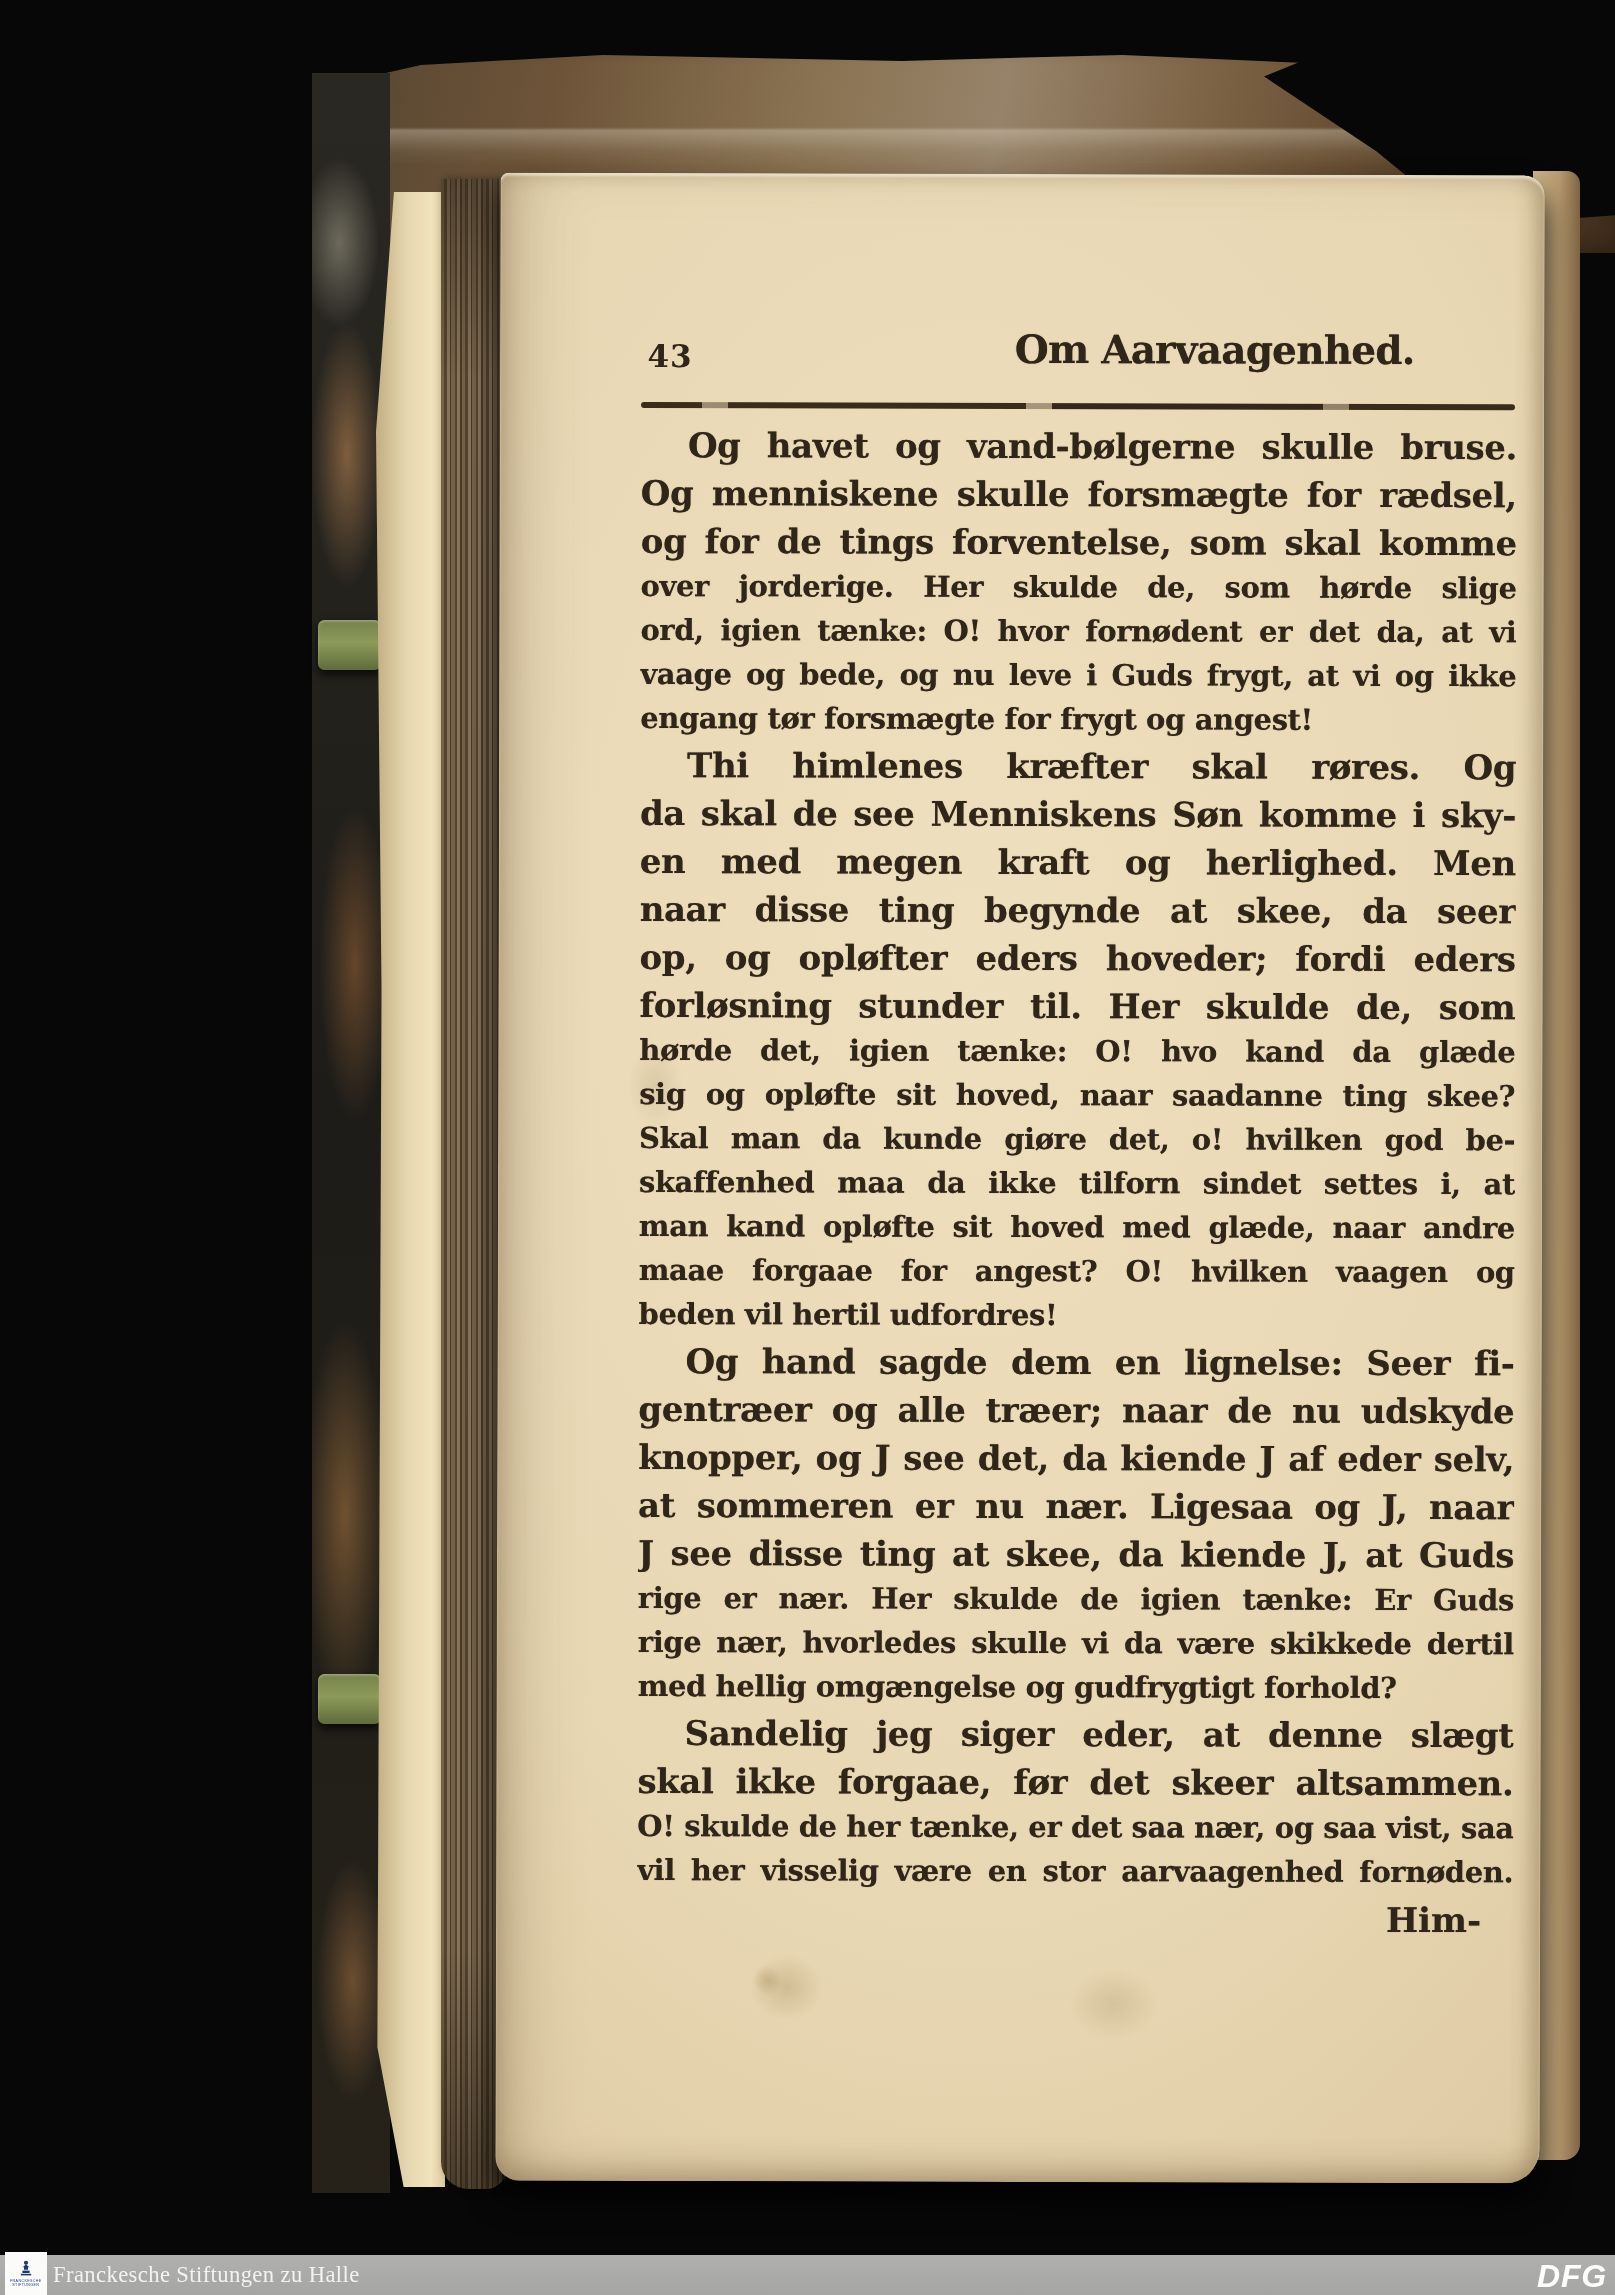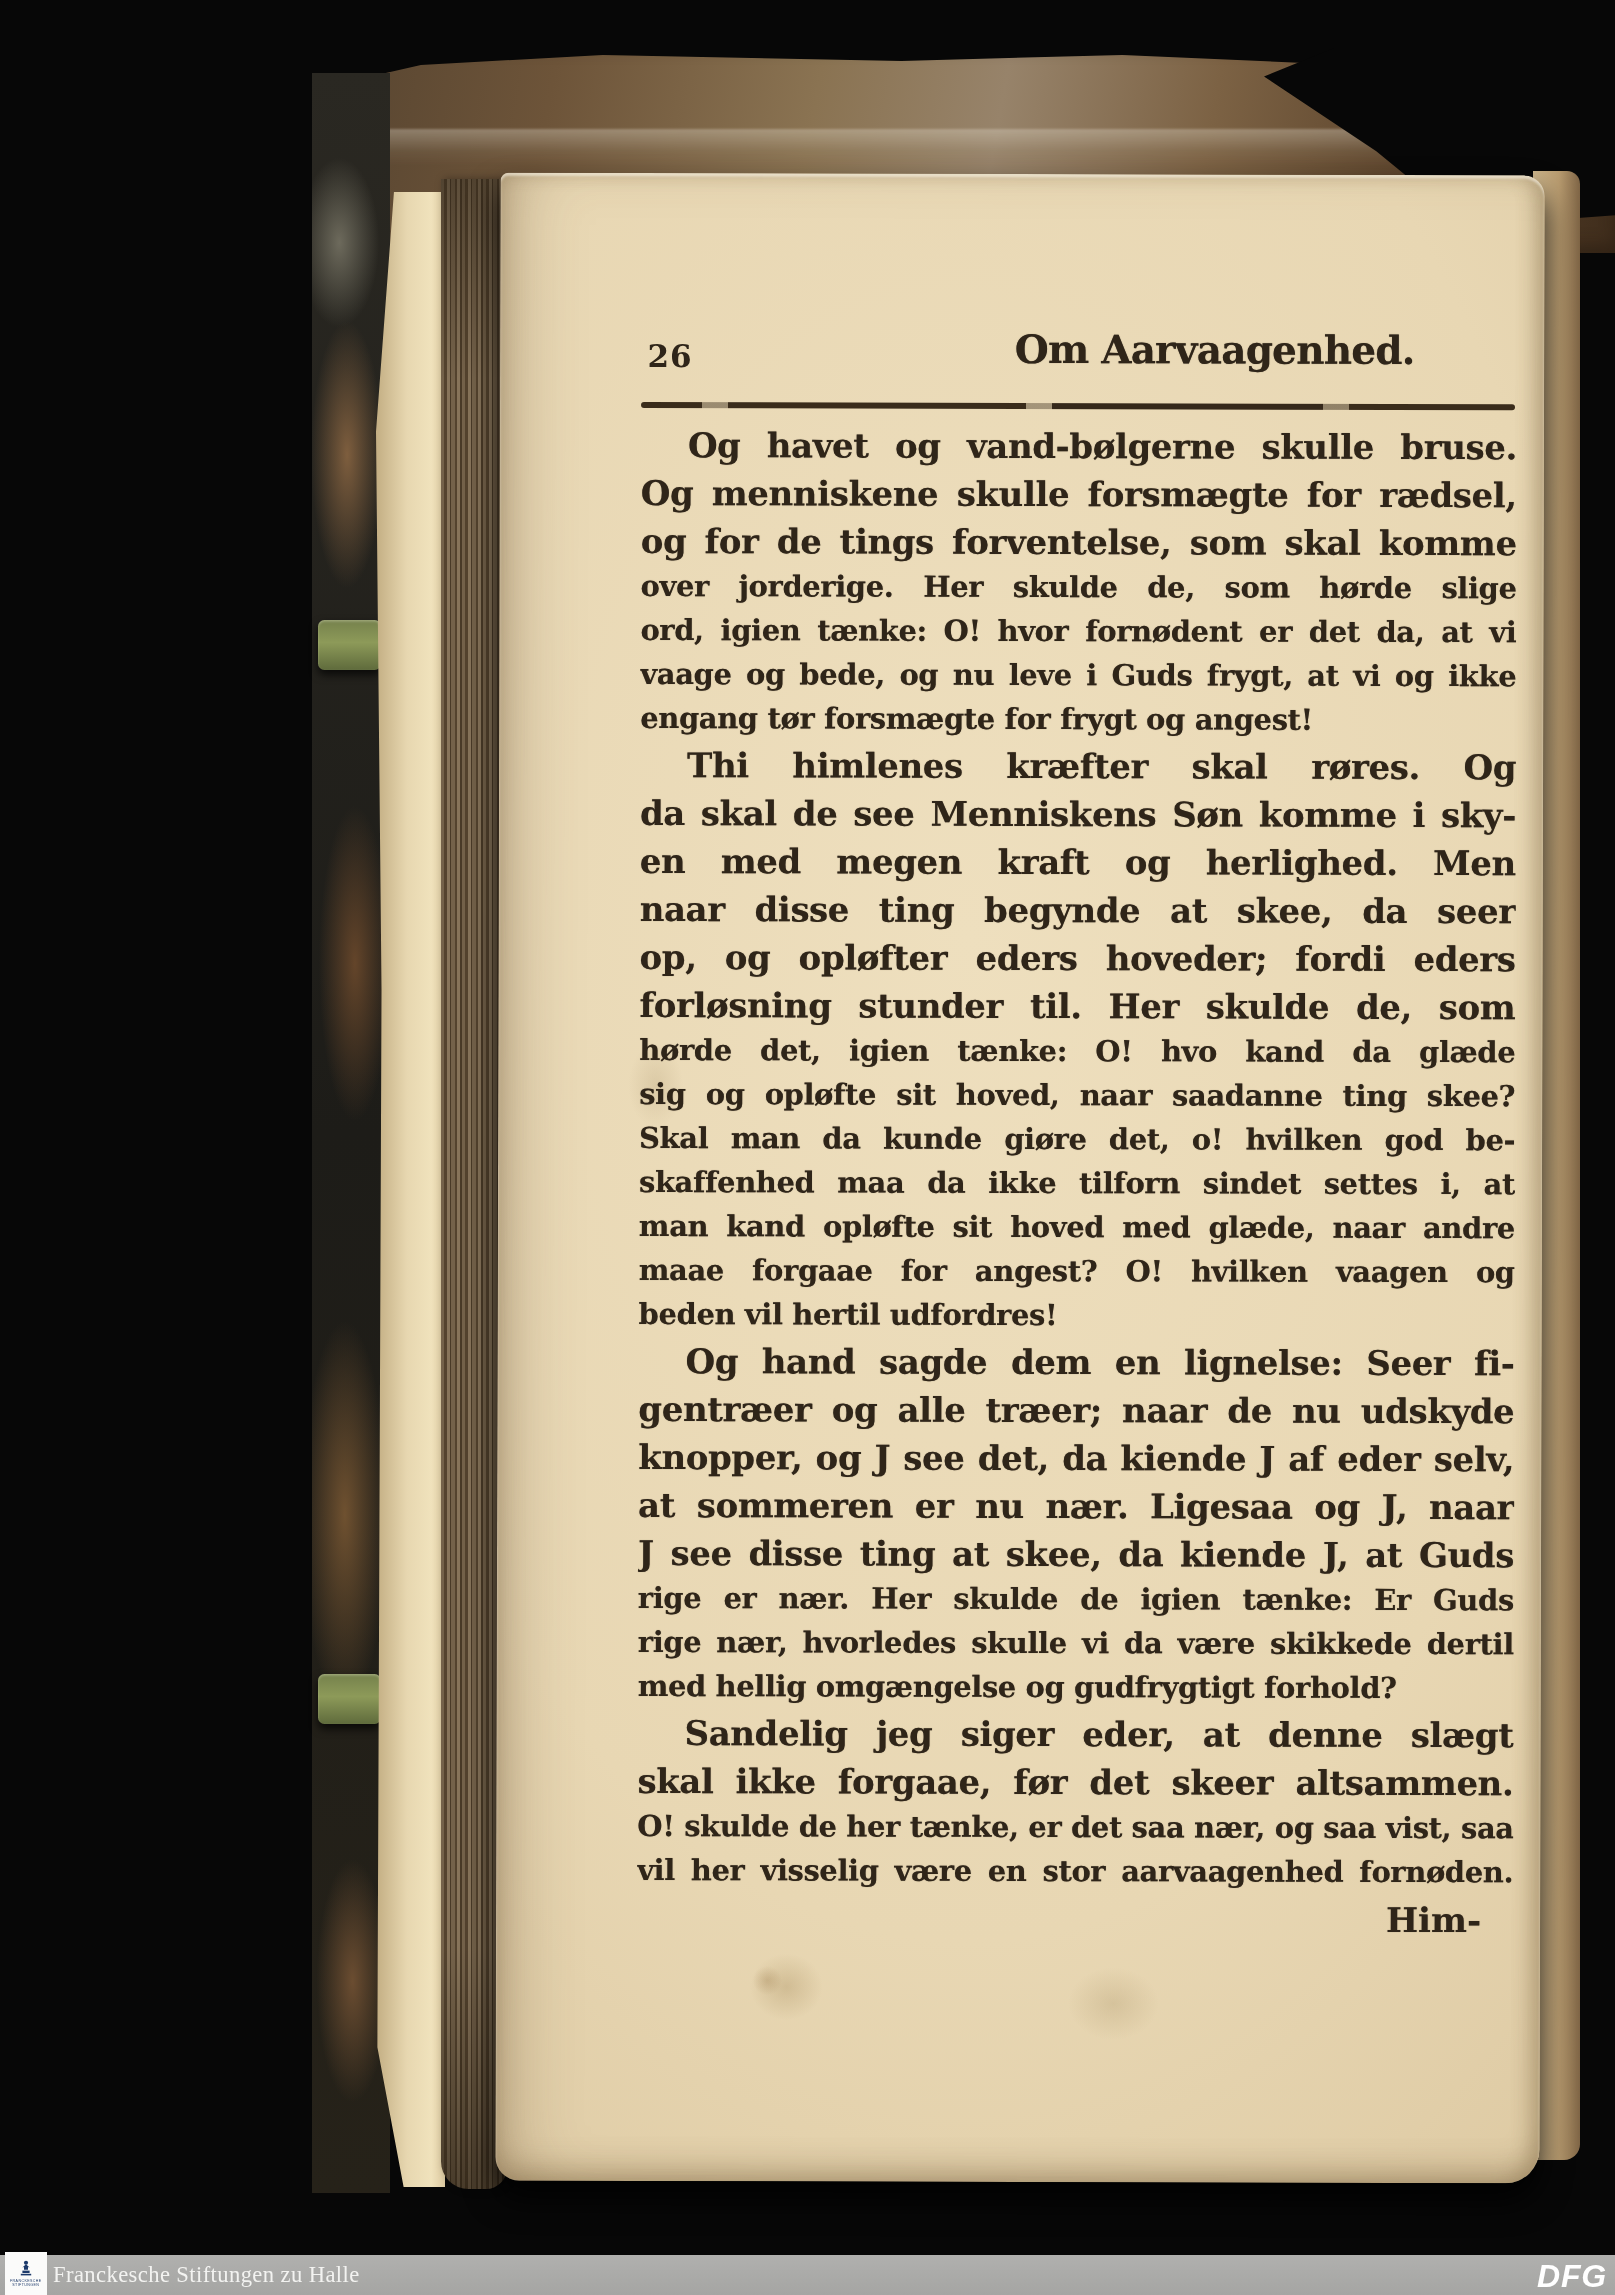--- a/index.html
+++ b/index.html
@@ -140,21 +140,21 @@
   <div class="flyleaf-edge"></div>
   <div class="fore-edge"></div>
   <div class="under-pages-right"></div>
 
   <div class="page">
     <div class="stain s1"></div>
     <div class="stain s2"></div>
     <div class="stain s3"></div>
 
     <div class="header-row">
-      <div class="page-number">26</div>
+      <div class="page-number">43</div>
       <div class="running-title">Om Aarvaagenhed.</div>
     </div>
     <div class="header-rule"></div>
 
     <div class="text-block">
       <div class="line lg indent">Og havet og vand-bølgerne skulle bruse.</div>
       <div class="line lg">Og menniskene skulle forsmægte for rædsel,</div>
       <div class="line lg">og for de tings forventelse, som skal komme</div>
       <div class="line sm">over jorderige.  Her skulde de, som hørde slige</div>
       <div class="line sm">ord, igien tænke: O! hvor fornødent er det da, at vi</div>

